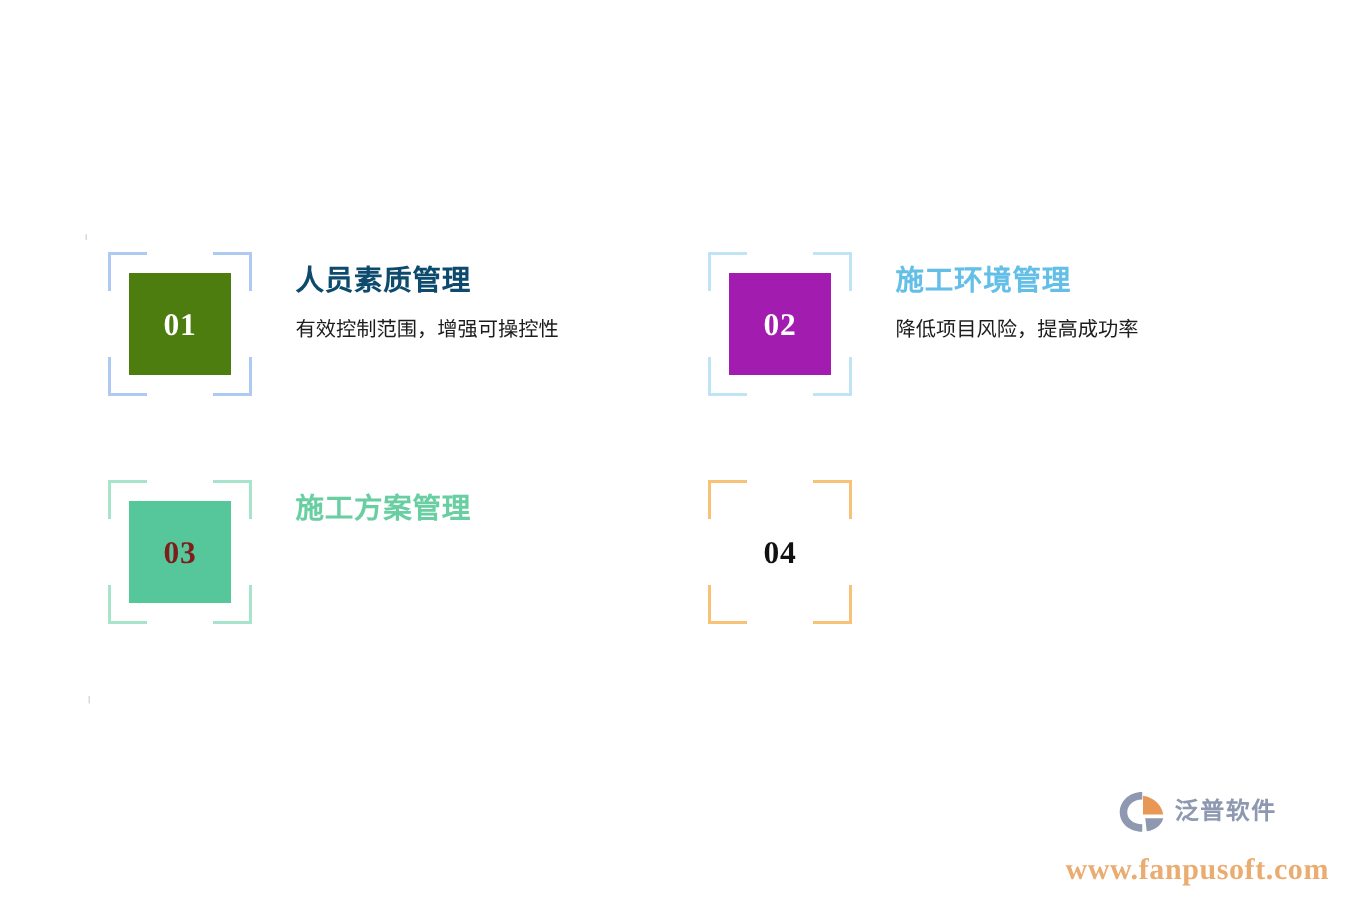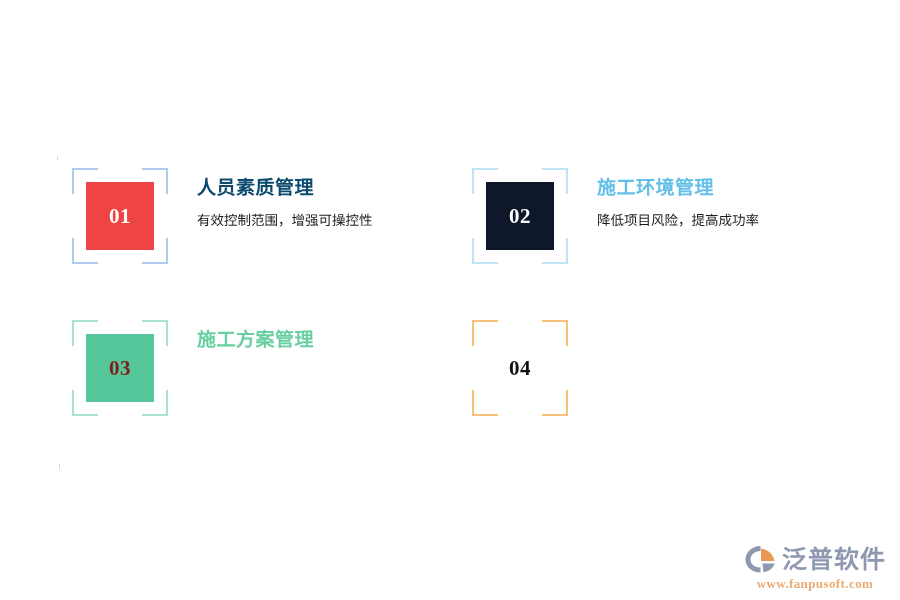--- a/index.html
+++ b/index.html
@@ -144,33 +144,33 @@
     align-items: center;
   }
   .wm-mark {
     width: 34px;
     height: 30px;
     margin-right: 4px;
     flex: 0 0 34px;
   }
   .wm-name {
     font-family: "DejaVu Sans", "Liberation Sans", sans-serif;
-    font-size: 25px;
+    font-size: 16px;
     font-weight: 700;
     color: #8893ad;
     letter-spacing: 1px;
     line-height: 1;
   }
   .wm-url {
     font-family: "Liberation Serif", "DejaVu Serif", serif;
-    font-size: 13px;
+    font-size: 20px;
     font-weight: 700;
     color: #e8a86a;
     letter-spacing: 0.4px;
-    margin-top: 3px;
+    margin-top: 14px;
     line-height: 1;
   }
 
   
   .speck {
     position: absolute;
     background: #d9d9d9;
   }
   .speck.s1 { left: 57px; top: 156px; width: 1px; height: 4px; }
   .speck.s2 { left: 59px; top: 464px; width: 1px; height: 5px; }
@@ -187,21 +187,21 @@
         <div class="bracket">
           <span class="h tl-h" style="background: rgb(174, 202, 242);"></span>
             <span class="v tl-v" style="background: rgb(174, 202, 242);"></span>
           <span class="h tr-h" style="background: rgb(174, 202, 242);"></span>
             <span class="v tr-v" style="background: rgb(174, 202, 242);"></span>
           <span class="h bl-h" style="background: rgb(174, 202, 242);"></span>
             <span class="v bl-v" style="background: rgb(174, 202, 242);"></span>
           <span class="h br-h" style="background: rgb(174, 202, 242);"></span>
             <span class="v br-v" style="background: rgb(174, 202, 242);"></span>
         </div>
-        <div class="square" style="background: #ef4444;">
+        <div class="square" style="background: #4d7c0f;">
           <span class="square-number" style="color: rgb(255, 255, 255);">01</span>
         </div>
       </div>
       <div class="feature-text">
         <p class="feature-title" style="color: #0c4a6e;">人员素质管理</p>
         <p class="feature-desc">有效控制范围，增强可操控性</p>
       </div>
     </div>
 
     <div class="feature-item pos-1">
@@ -209,21 +209,21 @@
         <div class="bracket">
           <span class="h tl-h" style="background: rgb(191, 228, 244);"></span>
             <span class="v tl-v" style="background: rgb(191, 228, 244);"></span>
           <span class="h tr-h" style="background: rgb(191, 228, 244);"></span>
             <span class="v tr-v" style="background: rgb(191, 228, 244);"></span>
           <span class="h bl-h" style="background: rgb(191, 228, 244);"></span>
             <span class="v bl-v" style="background: rgb(191, 228, 244);"></span>
           <span class="h br-h" style="background: rgb(191, 228, 244);"></span>
             <span class="v br-v" style="background: rgb(191, 228, 244);"></span>
         </div>
-        <div class="square" style="background: #0f172a;">
+        <div class="square" style="background: #a21caf;">
           <span class="square-number" style="color: rgb(255, 255, 255);">02</span>
         </div>
       </div>
       <div class="feature-text">
         <p class="feature-title" style="color: rgb(99, 191, 232);">施工环境管理</p>
         <p class="feature-desc">降低项目风险，提高成功率</p>
       </div>
     </div>
 
     <div class="feature-item pos-2">

